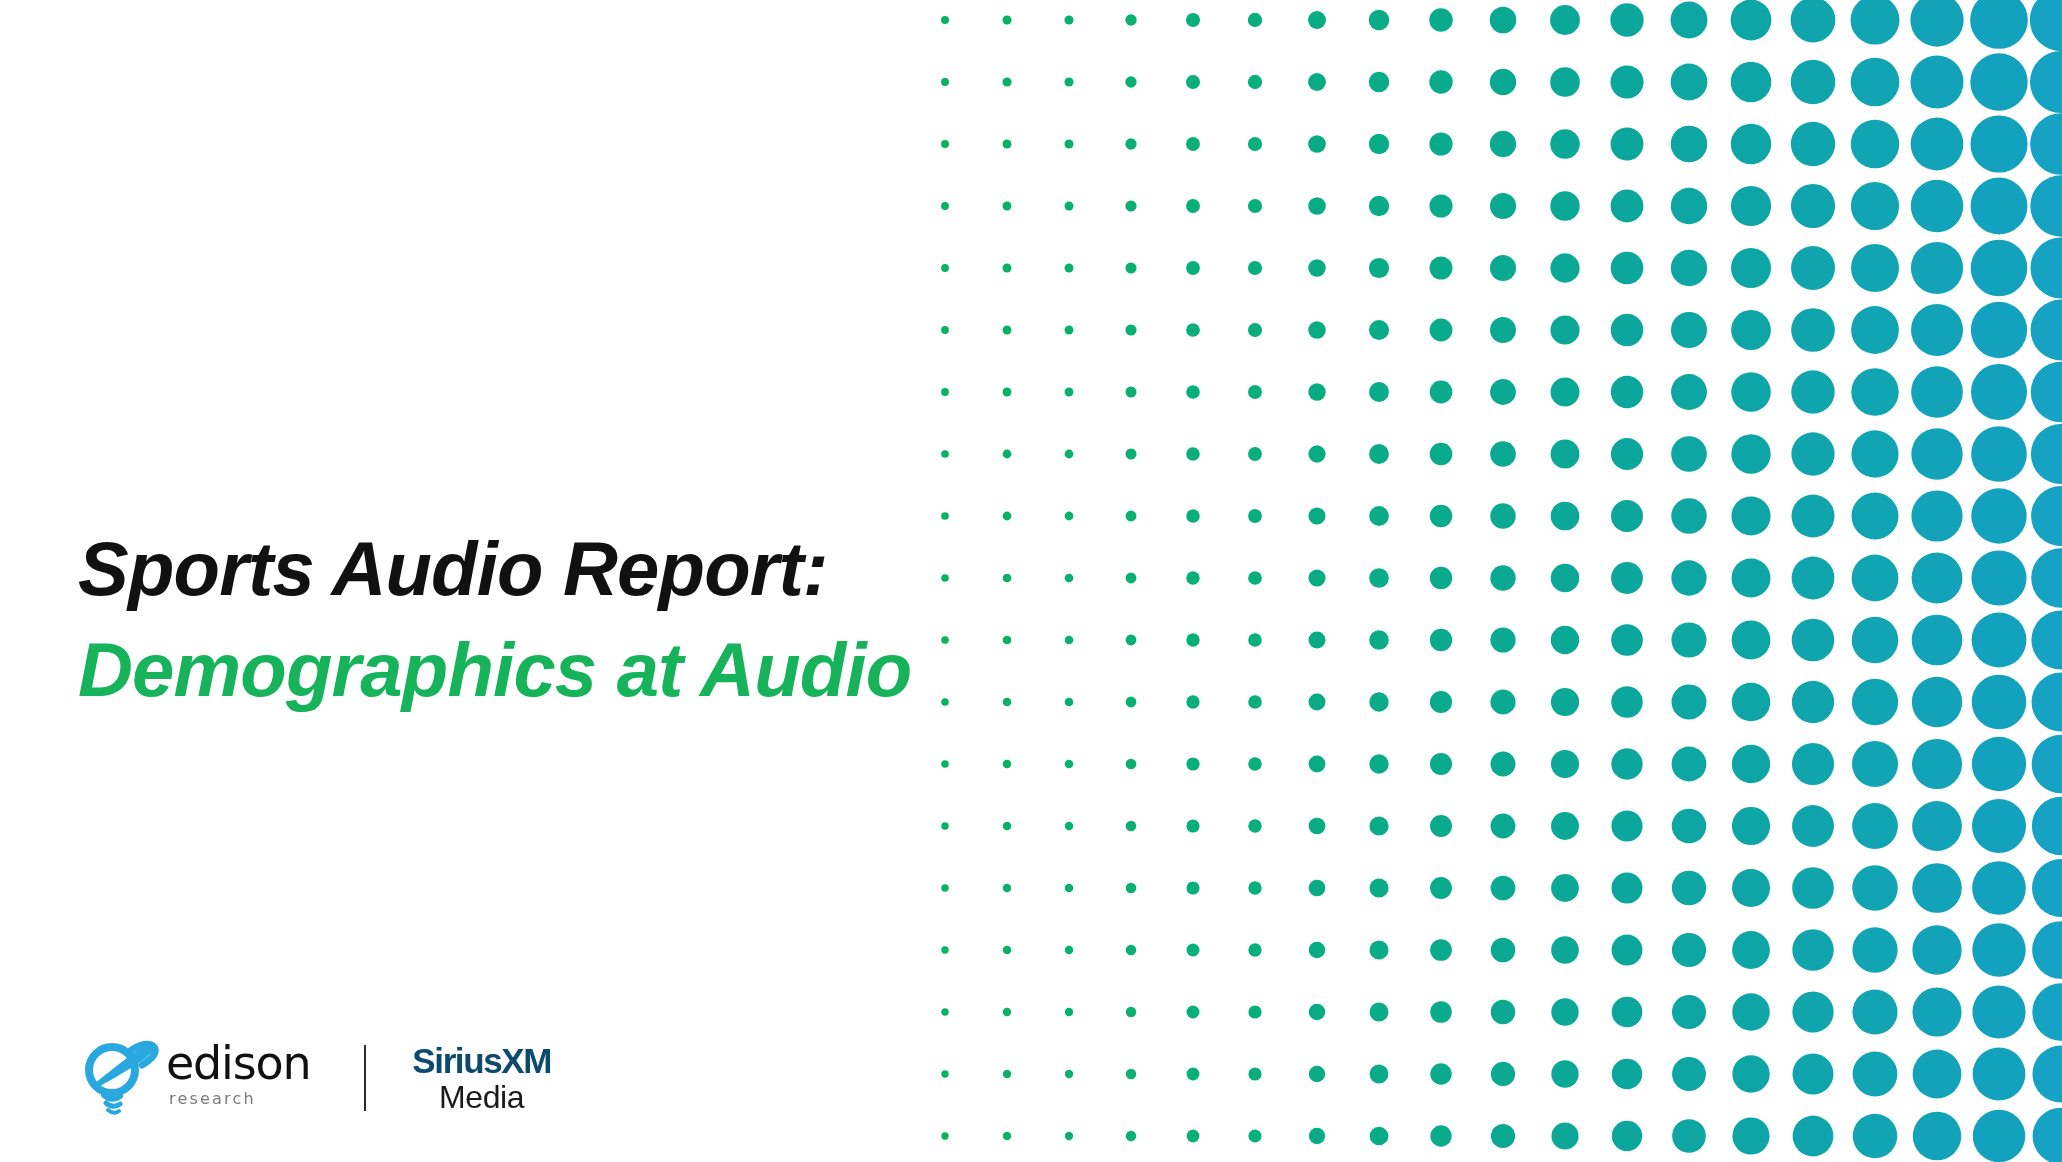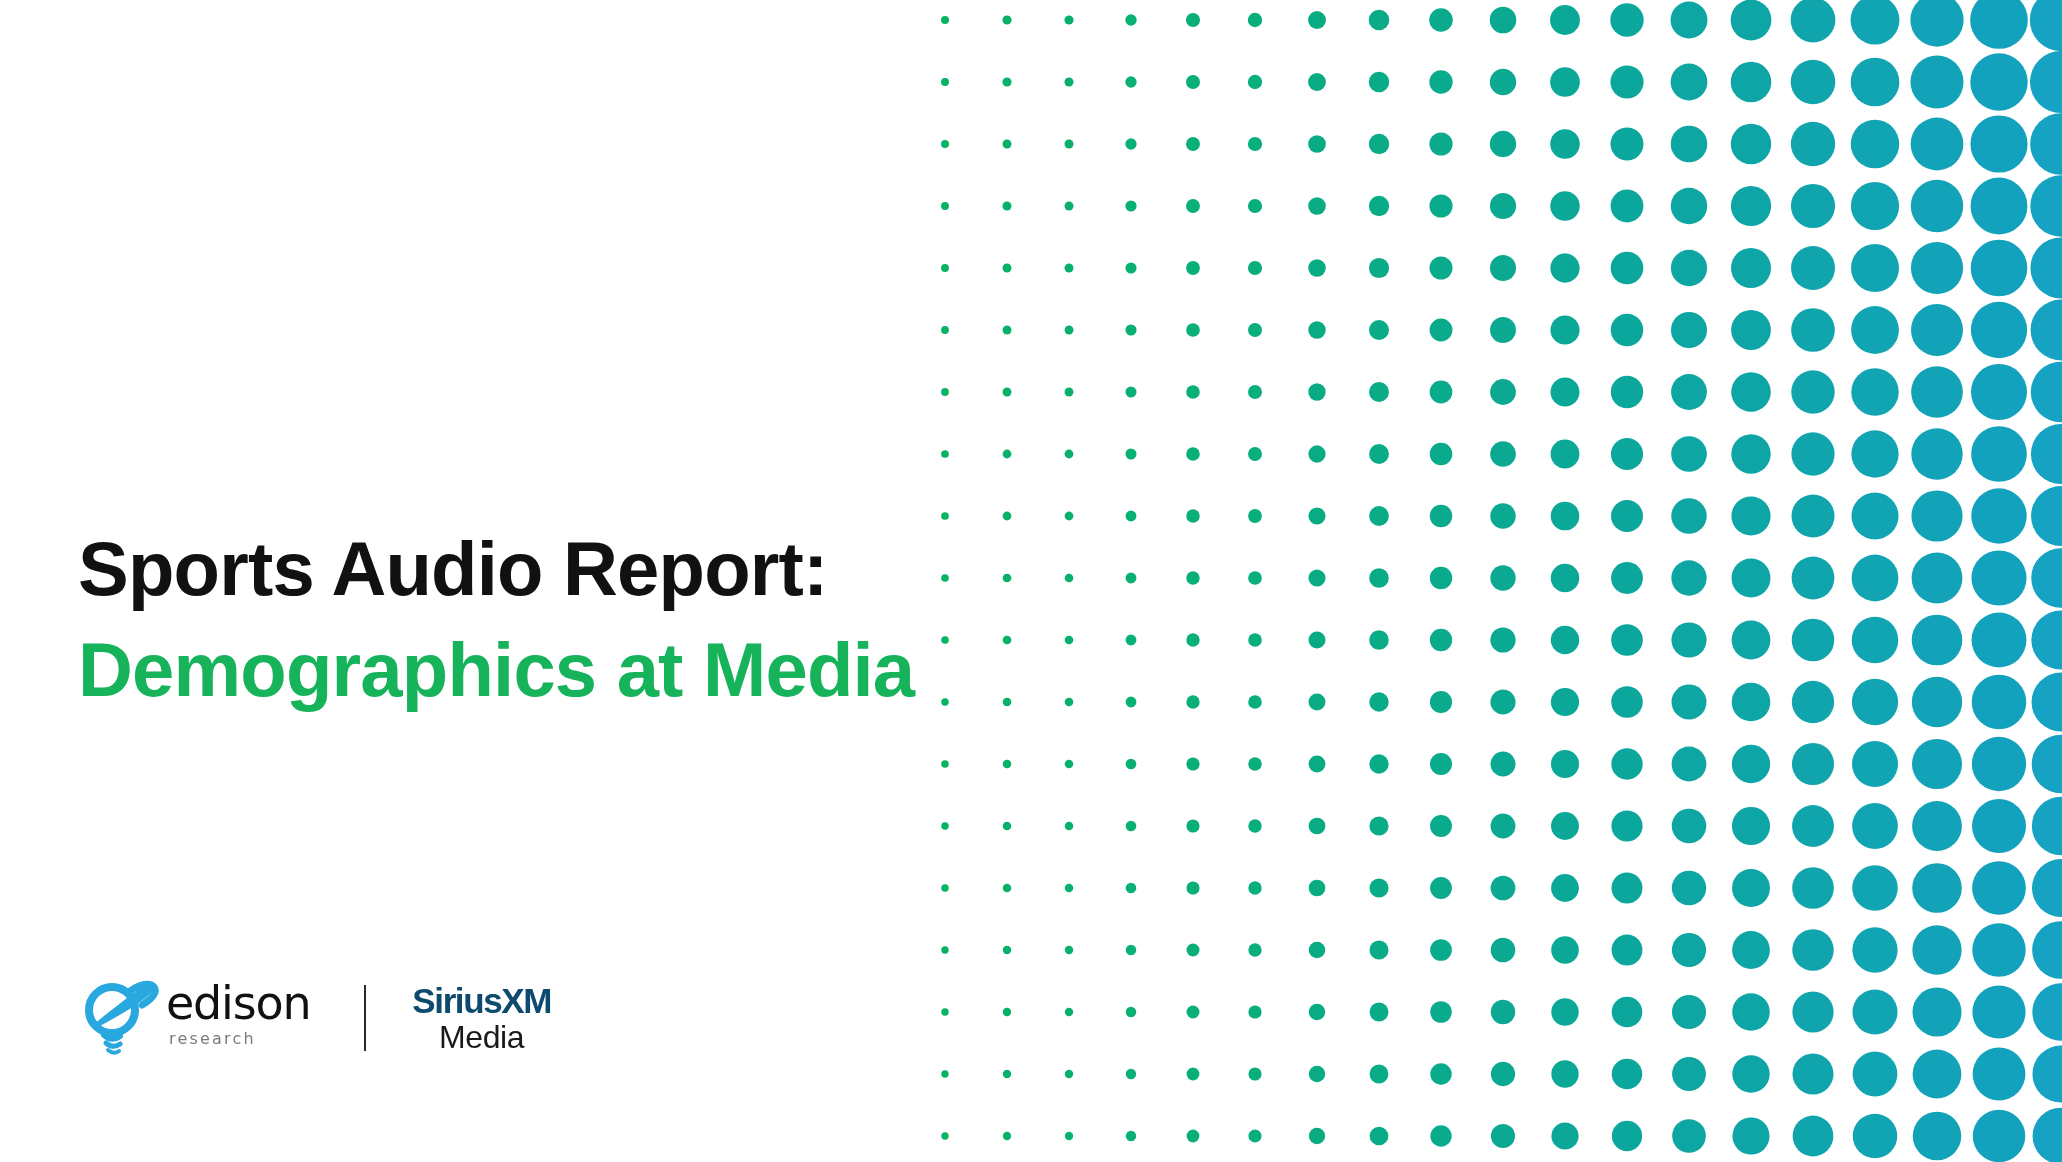--- a/index.html
+++ b/index.html
@@ -33,37 +33,38 @@
     pointer-events: none;
   }
   #dot-field svg { display: block; }
 
   
   #title-block {
     position: absolute;
     left: 78px;
     top: 518px;
     width: 820px;
+    font-style: italic;
   }
   .title-line {
     font-family: "Liberation Sans", sans-serif;
     font-weight: 700;
     font-size: 76px;
     line-height: 101px;
     letter-spacing: -0.8px;
     white-space: nowrap;
   }
   #title-line-1 { color: #111111; }
   #title-line-2 { color: #16B35B; }
 
   
   #logo-bar {
     position: absolute;
     left: 78px;
-    top: 968px;
+    top: 1028px;
     height: 100px;
     display: flex;
     align-items: center;
   }
 
   .logo { display: flex; align-items: center; }
 
   
   #logo-edison {
     display: flex;
@@ -605,21 +606,21 @@
         <circle cx="1265.00" cy="1012.00" r="33.12" fill="rgb(23,160,206)"></circle>
         <circle cx="1265.00" cy="1074.00" r="32.94" fill="rgb(23,160,206)"></circle>
         <circle cx="1265.00" cy="1136.00" r="32.76" fill="rgb(23,160,206)"></circle>
         <circle cx="1265.00" cy="1198.00" r="32.58" fill="rgb(23,160,206)"></circle>
         <circle cx="1265.00" cy="1260.00" r="32.40" fill="rgb(23,160,206)"></circle>
       </svg>
   </div>
 
   <div id="title-block">
     <div class="title-line" id="title-line-1">Sports Audio Report:</div>
-    <div class="title-line" id="title-line-2">Demographics at Media</div>
+    <div class="title-line" id="title-line-2">Demographics at Audio</div>
   </div>
 
   <div id="logo-bar">
 
     <div class="logo" id="logo-edison">
       <svg id="edison-mark" viewBox="0 0 86 76" xmlns="http://www.w3.org/2000/svg">
 
         <circle cx="34" cy="30" r="23" fill="none" stroke="#29A8E0" stroke-width="8"></circle>
 
         <path d="M26 55 Q34 62 42 56" fill="none" stroke="#29A8E0" stroke-width="6" stroke-linecap="round"></path>

